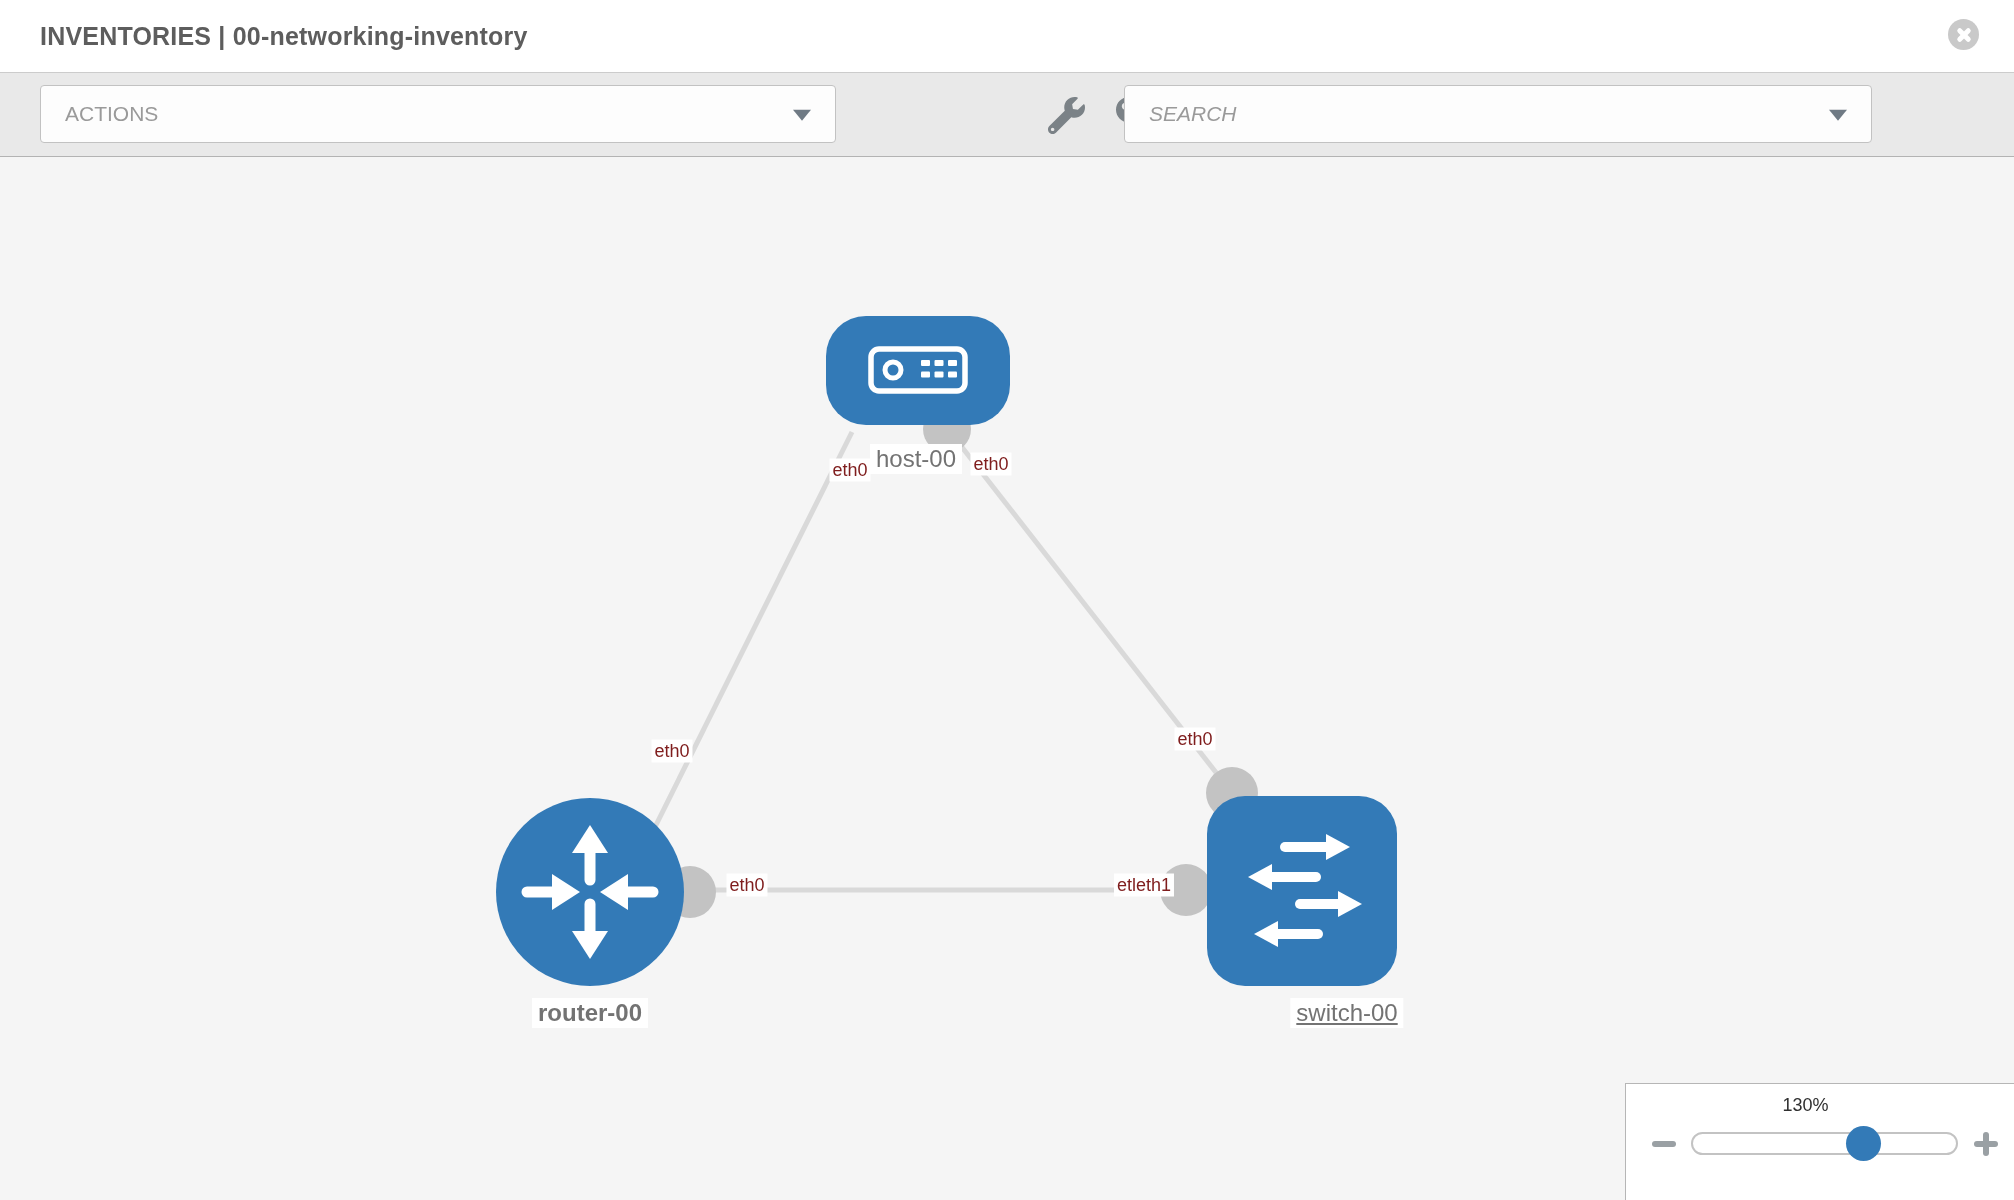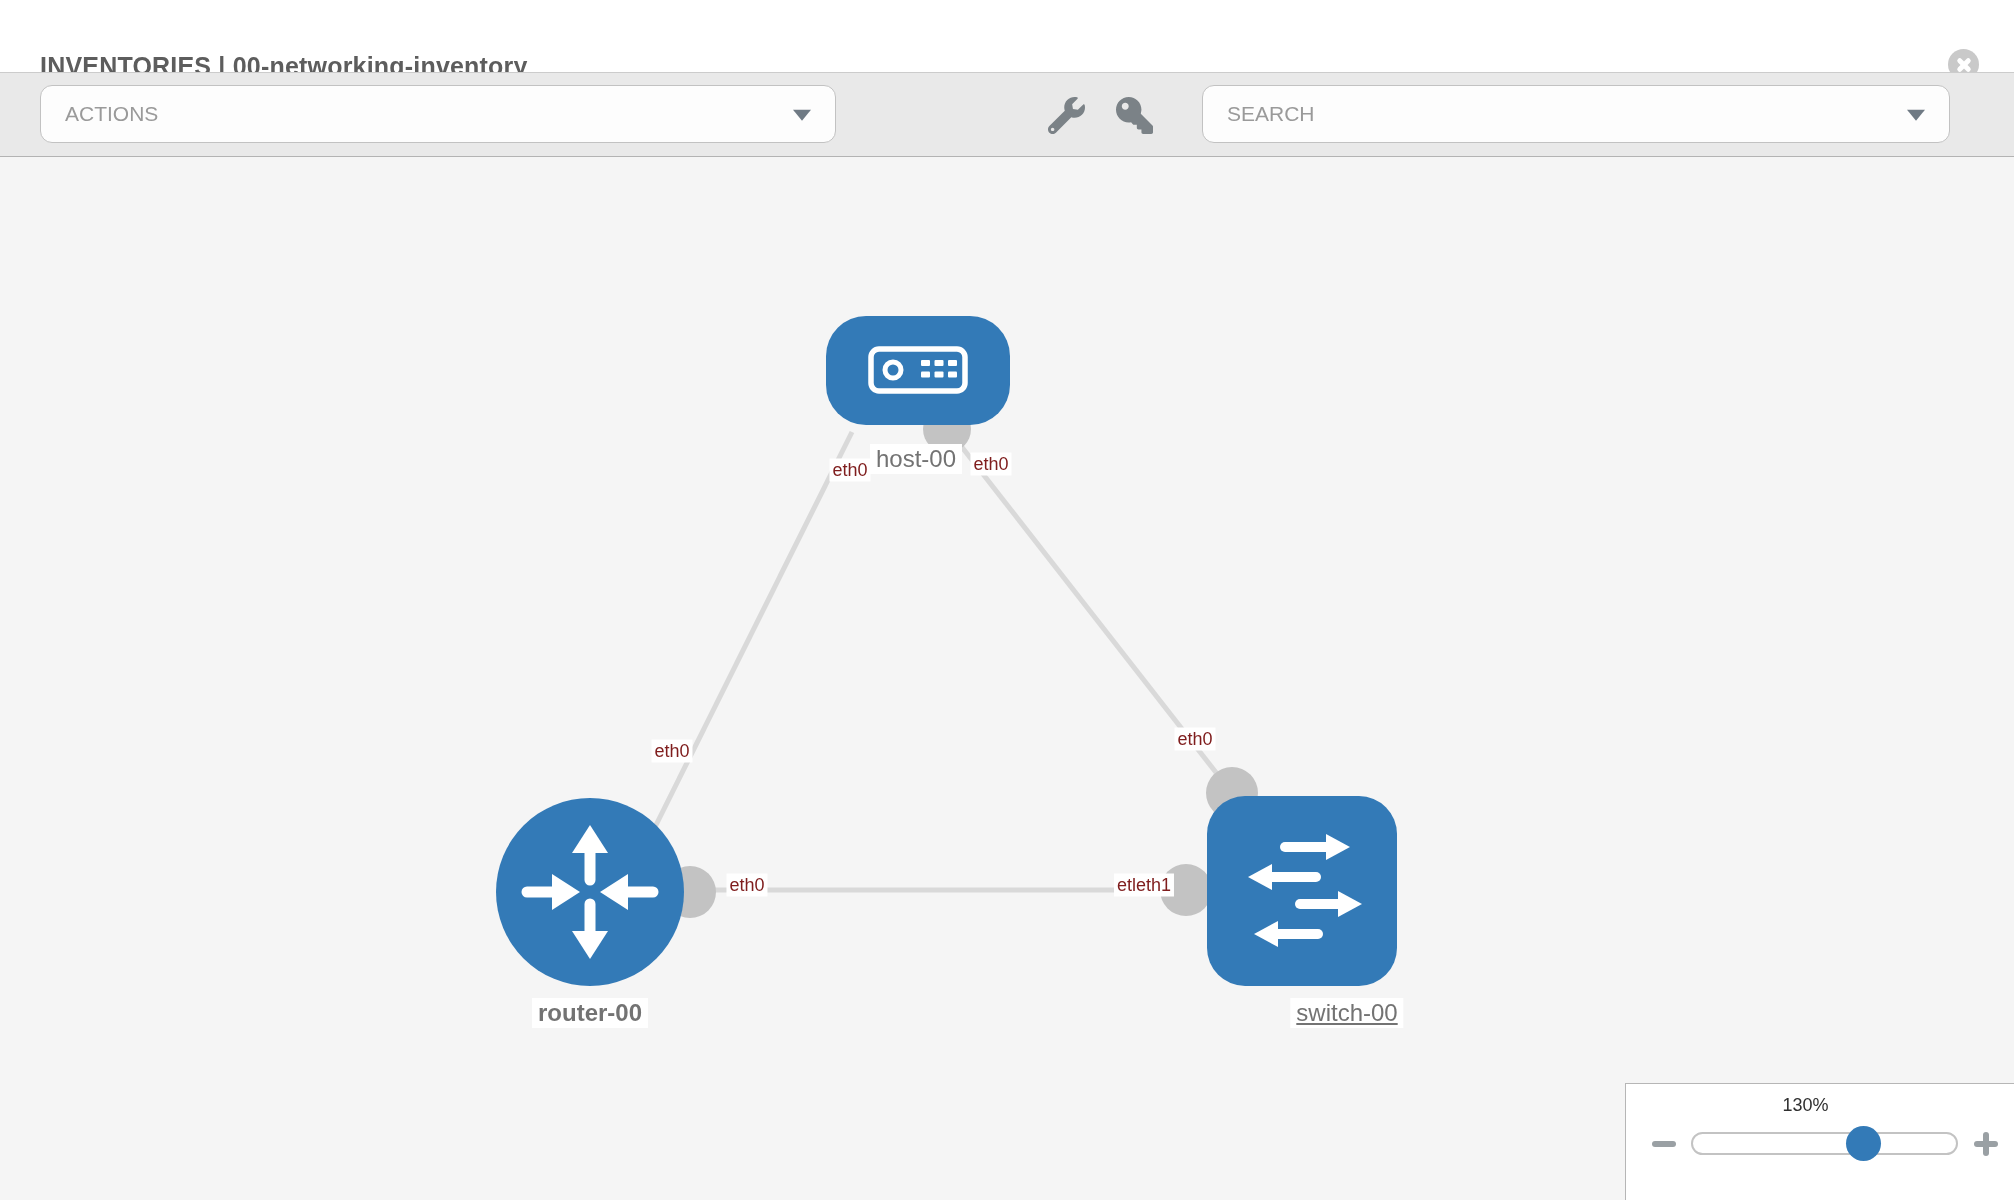--- a/index.html
+++ b/index.html
@@ -2,21 +2,21 @@
 <html><head>
 <meta charset="utf-8">
 <style>
   html,body { margin:0; padding:0; }
   body {
     width:2014px; height:1200px; position:relative; overflow:hidden;
     background:#ffffff; font-family:"Liberation Sans", sans-serif;
   }
 
   
-  .header { position:absolute; top:0; left:0; width:2014px; height:72px; background:#ffffff;margin-top:30px; }
+  .header { position:absolute; top:0; left:0; width:2014px; height:72px; background:#ffffff; }
   .title {
     position:absolute; left:40px; top:50%; transform:translateY(-50%);
     font-size:25px; font-weight:bold; color:#5d5d5d; letter-spacing:.2px;
   }
   .close-btn {
     position:absolute; right:35px; top:19px; width:31px; height:31px;
     border-radius:50%; background:#c9c9c9; cursor:pointer;
   }
   .close-btn .bar {
     position:absolute; left:50%; top:50%; width:17px; height:5px;
@@ -26,34 +26,34 @@
   .close-btn .bar2 { transform:translate(-50%,-50%) rotate(-45deg); }
 
   
   .toolbar {
     position:absolute; top:72px; left:0; width:2014px; height:85px;
     background:#e9e9e9; border-top:1px solid #cccccc; border-bottom:1px solid #b3b3b3;
     box-sizing:border-box;
   }
   .select {
     position:absolute; top:12px; height:58px; background:#fdfdfd;
-    border:1px solid #c2c2c2; border-radius:12px; box-sizing:border-box; cursor:pointer;
+    border:1px solid #c2c2c2; border-radius:4px; box-sizing:border-box; cursor:pointer;
   }
   .select .sel-label {
     position:absolute; left:24px; top:50%; transform:translateY(-50%);
     font-size:21px; color:#9a9a9a;
   }
   .select .caret {
     position:absolute; right:24px; top:50%; transform:translateY(-38%);
     width:0; height:0;
     border-left:9px solid transparent; border-right:9px solid transparent;
     border-top:11px solid #6f7a84;
   }
   #actions-select { left:40px;  width:796px; }
-  #search-select  { left:1202px; width:748px; }
+  #search-select  { left:1124px; width:748px;font-style:italic; }
   .tool-icon { position:absolute; top:24px; width:37px; height:37px; cursor:pointer; }
   #wrench-btn { left:1048px; }
   #key-btn    { left:1116px; }
 
   
   .canvas {
     position:absolute; top:157px; left:0; width:2014px; height:1043px;
     background:#f5f5f5;
   }
   .topo-svg { position:absolute; left:0; top:0; }

